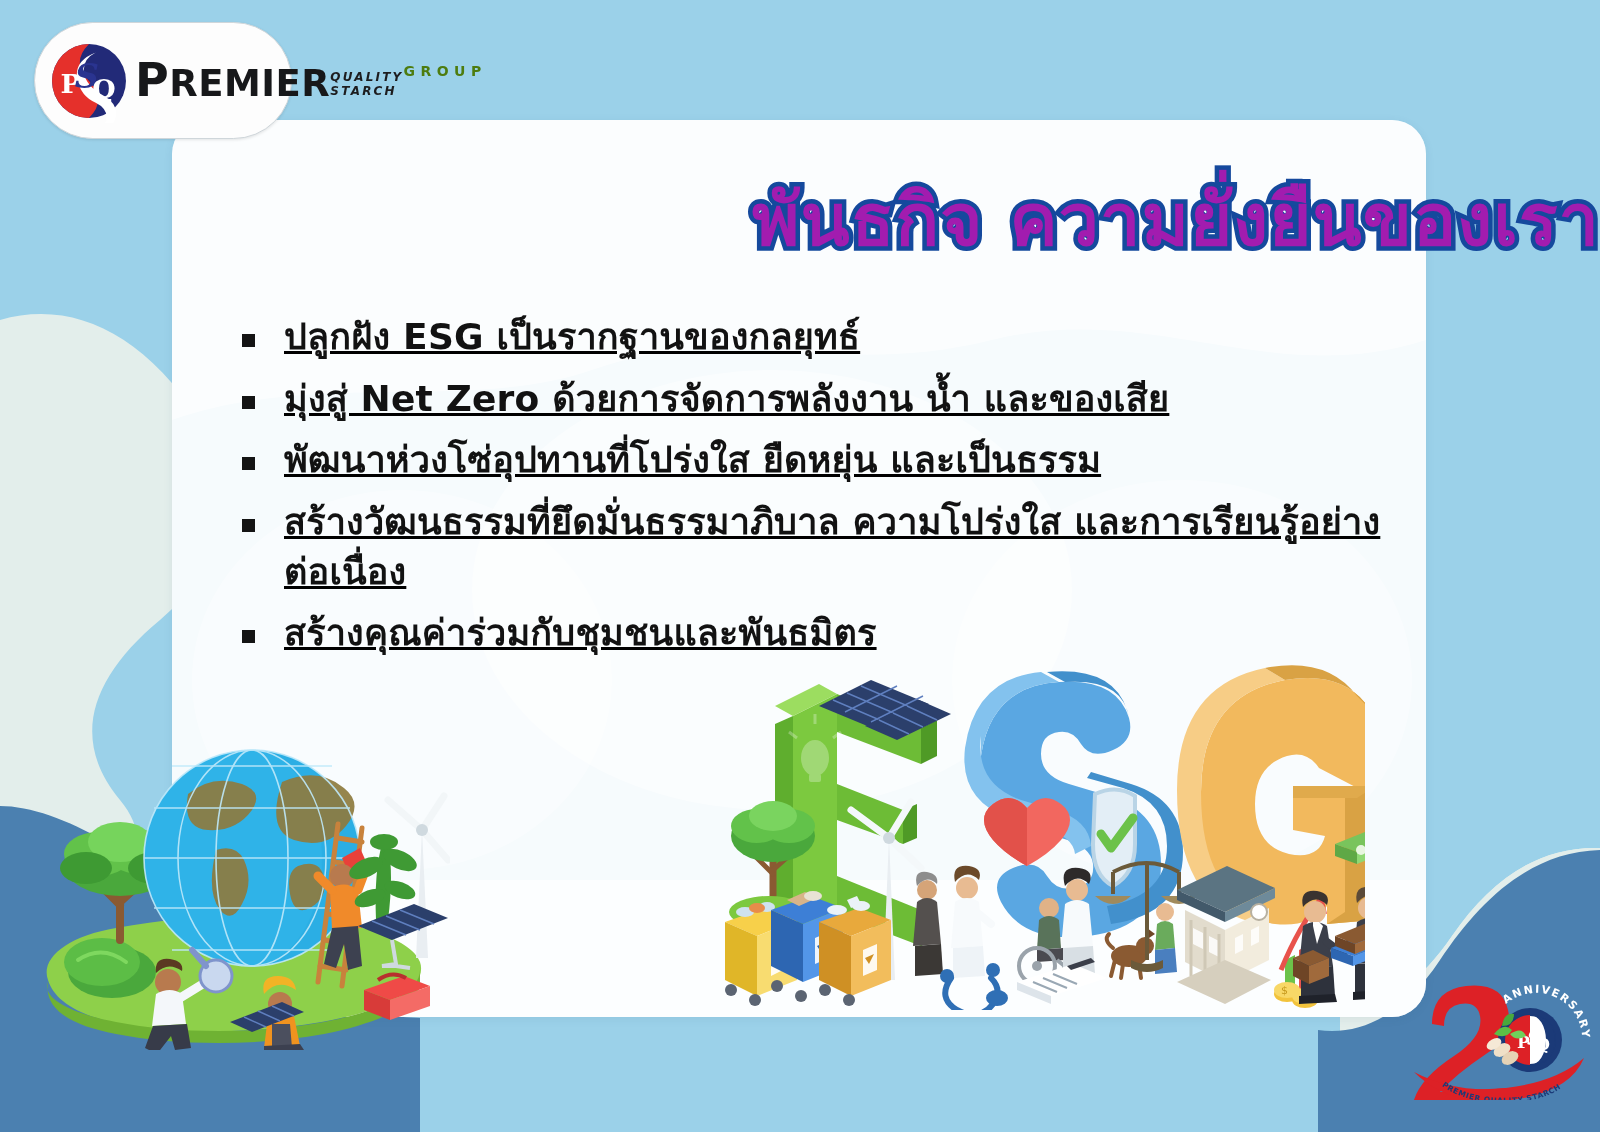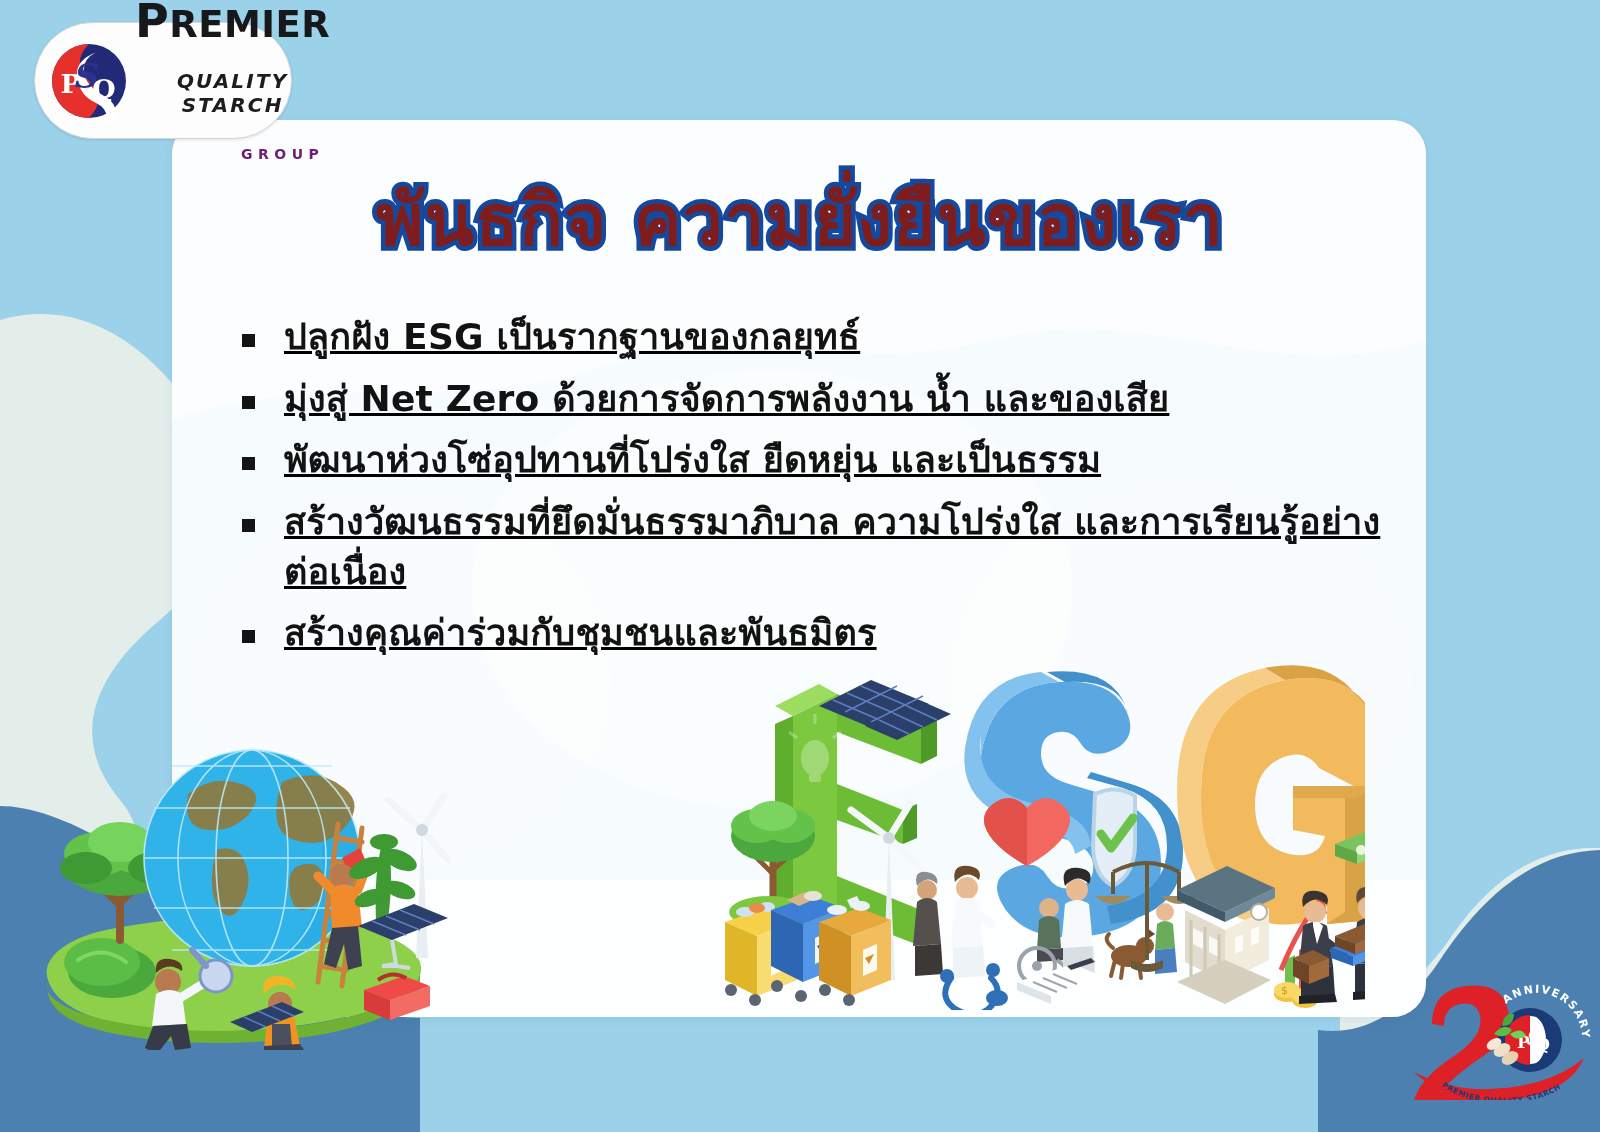--- a/index.html
+++ b/index.html
@@ -23,42 +23,42 @@
   .card-wm{position:absolute;inset:0;width:100%;height:100%;display:block;}
 
   
   .logo-capsule{
     position:absolute;left:34px;top:22px;width:258px;height:117px;
     background:#fdfdfd;border:1px solid #cfd6da;border-radius:60px;
     display:flex;align-items:center;box-sizing:border-box;padding-left:12px;
     box-shadow:0 1px 3px rgba(0,0,0,.10);
   }
   .logo-mark{width:84px;height:84px;flex:0 0 84px;}
-  .logo-words{display:flex;flex-direction:column;justify-content:center;margin-left:4px;gap:24px;}
+  .logo-words{display:flex;flex-direction:row;justify-content:center;margin-left:4px;}
   .logo-premier{
     font-family:"DejaVu Sans","Liberation Sans",sans-serif;
     font-weight:700;font-size:37px;line-height:.96;color:#17181a;
     letter-spacing:.5px;
   }
   .logo-premier .cap{font-size:46px;}
   .logo-qs{
-    font-weight:700;font-style:italic;font-size:20px;letter-spacing:2.2px;
-    color:#1d1d1f;margin-top:2px;text-align:center;
+    font-weight:700;font-style:italic;font-size:12px;letter-spacing:2.2px;
+    color:#1d1d1f;margin-top:12px;text-align:left;
   }
   .logo-group{
-    font-weight:700;font-size:14px;letter-spacing:5.5px;color:#701a75;
+    font-weight:700;font-size:14px;letter-spacing:5.5px;color:#4d7c0f;
     text-align:right;margin-top:5px;padding-right:6px;
   }
 
   
   .title{
-    position:absolute;left:0;right:0;top:183px;text-align:center;
+    position:absolute;left:0;right:0;top:183px;text-align:right;
     font-family:"DejaVu Sans","Liberation Sans",sans-serif;
     font-weight:700;font-size:72px;line-height:1.05;letter-spacing:1px;
-    color:#7f1d1d;
+    color:#a21caf;
     -webkit-text-stroke:9px #15499d;
     paint-order:stroke fill;
     white-space:nowrap;
   }
 
   
   .bullets{
     position:absolute;left:242px;top:312px;width:1160px;
     font-family:"DejaVu Sans","Liberation Sans",sans-serif;
     text-decoration:underline;

